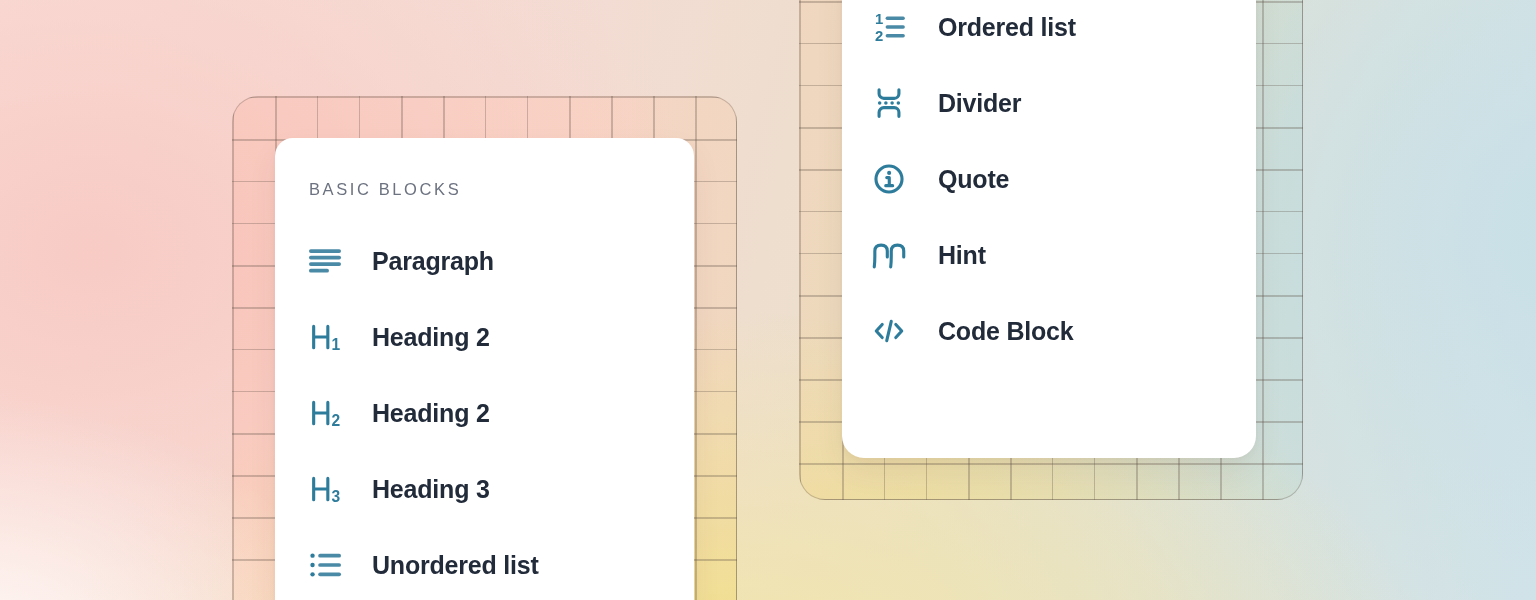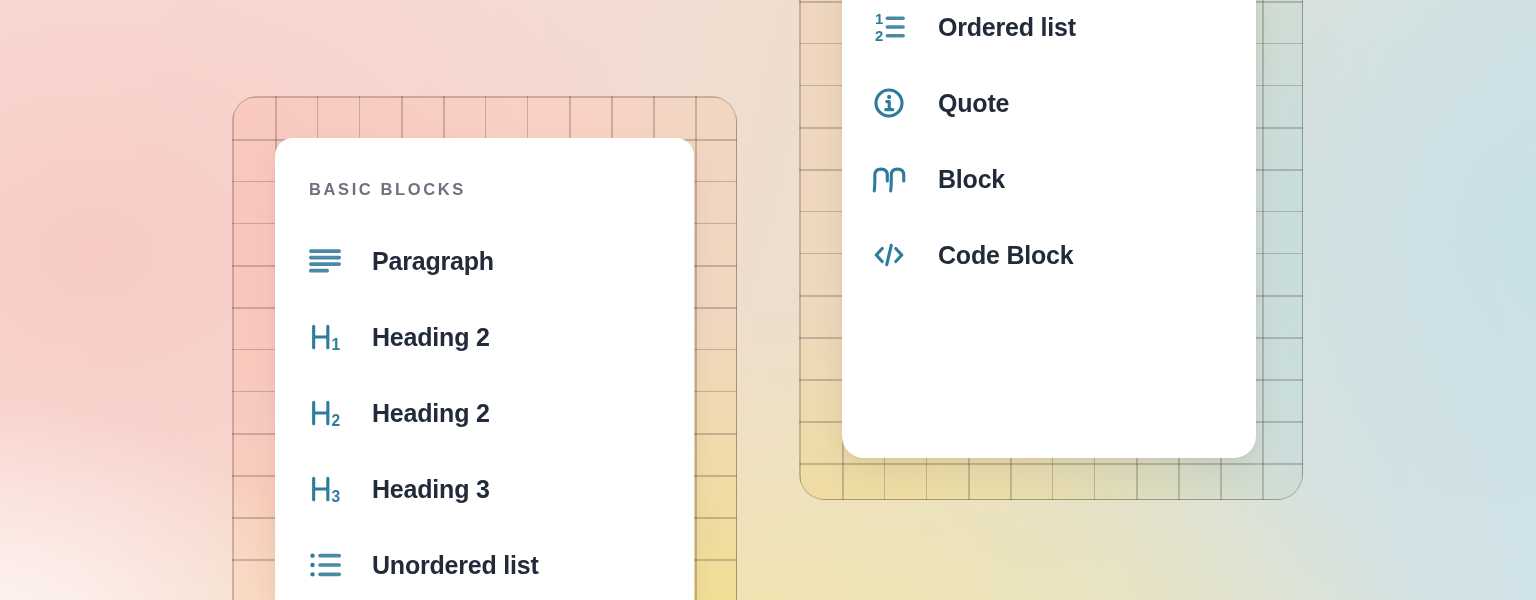--- a/index.html
+++ b/index.html
@@ -41,21 +41,21 @@
     padding:42px 30px 0 33px;
   }
   #menu-right{
     left:842px; top:-34px; width:414px; height:492px;
     border-radius:18px;
     border-bottom-left-radius:22px; border-bottom-right-radius:22px;
     padding:44px 28px 0 30px;
   }
 
   .section-label{
-    font-size:16.5px; font-weight:700; letter-spacing:2.6px;
+    font-size:16.5px; font-weight:400; letter-spacing:2.6px;
     color:var(--label); margin-bottom:45px; margin-left:1px;
   }
   .menu-item{
     display:flex; align-items:center; height:34px; margin-bottom:42px;
     cursor:pointer;
   }
   .menu-item .icn{ width:34px; height:34px; flex:0 0 34px; display:block; }
   #menu-left  .menu-item .label{ margin-left:30px; }
   #menu-right .menu-item .label{ margin-left:32px; }
   .menu-item .label{
@@ -134,36 +134,47 @@
       <text x="2.2" y="9.6" font-size="10.5">1</text>
       <text x="2.2" y="21.8" font-size="10.5">2</text>
       <line class="lnt" x1="10.8" y1="5.8" x2="22" y2="5.8"></line>
       <line class="lnt" x1="10.8" y1="12" x2="22" y2="12"></line>
       <line class="lnt" x1="10.8" y1="18.2" x2="22" y2="18.2"></line>
     </svg>
     <span class="label">Ordered list</span>
   </div>
 
 
+  <div class="menu-item">
+    <svg class="icn" viewBox="0 0 24 24">
+      <path class="st" d="M5 2.6 V5.4 A3.3 3.3 0 0 0 8.3 8.7 H15.7 A3.3 3.3 0 0 0 19 5.4 V2.6"></path>
+      <circle class="dot" cx="5.4" cy="12" r="1.25"></circle>
+      <circle class="dot" cx="9.8" cy="12" r="1.25"></circle>
+      <circle class="dot" cx="14.2" cy="12" r="1.25"></circle>
+      <circle class="dot" cx="18.6" cy="12" r="1.25"></circle>
+      <path class="st" d="M5 21.4 V18.6 A3.3 3.3 0 0 1 8.3 15.3 H15.7 A3.3 3.3 0 0 1 19 18.6 V21.4"></path>
+    </svg>
+    <span class="label">Divider</span>
+  </div>
 
   <div class="menu-item">
     <svg class="icn" viewBox="0 0 24 24">
       <circle class="st" cx="12" cy="12" r="9.2" stroke-width="2"></circle>
       <circle class="dot" cx="12.1" cy="7.7" r="1.45"></circle>
       <path class="st" stroke-width="1.8" d="M10.4 11 H12.2 V16.5 M9.7 16.7 H14.6"></path>
     </svg>
     <span class="label">Quote</span>
   </div>
 
   <div class="menu-item">
     <svg class="icn" viewBox="0 0 24 24">
       <path class="st" stroke-width="2.9" d="M1.6 20.4 C1.9 18 2 15.6 2 12.8 L2 9.2 Q2 5 6.4 5 Q10.8 5 10.8 9.2 L10.8 13.4"></path>
       <path class="st" stroke-width="2.9" d="M13.2 20.4 C13.5 18 13.6 15.6 13.6 12.8 L13.6 9.2 Q13.6 5 18 5 Q22.4 5 22.4 9.2 L22.4 13.4"></path>
     </svg>
-    <span class="label">Block</span>
+    <span class="label">Hint</span>
   </div>
 
   <div class="menu-item">
     <svg class="icn" viewBox="0 0 24 24">
       <path class="st" stroke-width="2.1" d="M7.2 7.4 L3 12 L7.2 16.6"></path>
       <path class="st" stroke-width="2.1" d="M16.8 7.4 L21 12 L16.8 16.6"></path>
       <path class="st" stroke-width="2.1" d="M13.6 5.2 L10.4 18.8"></path>
     </svg>
     <span class="label">Code Block</span>
   </div>

